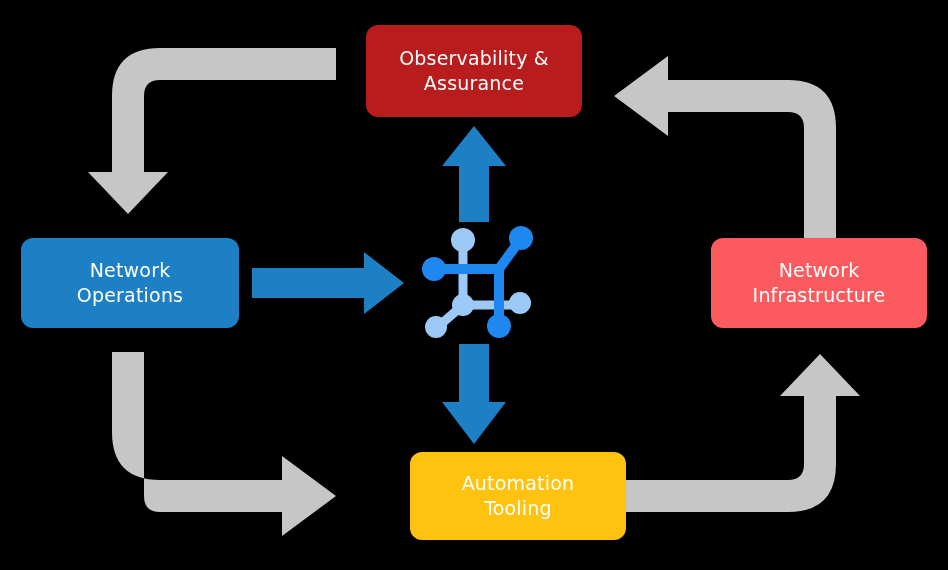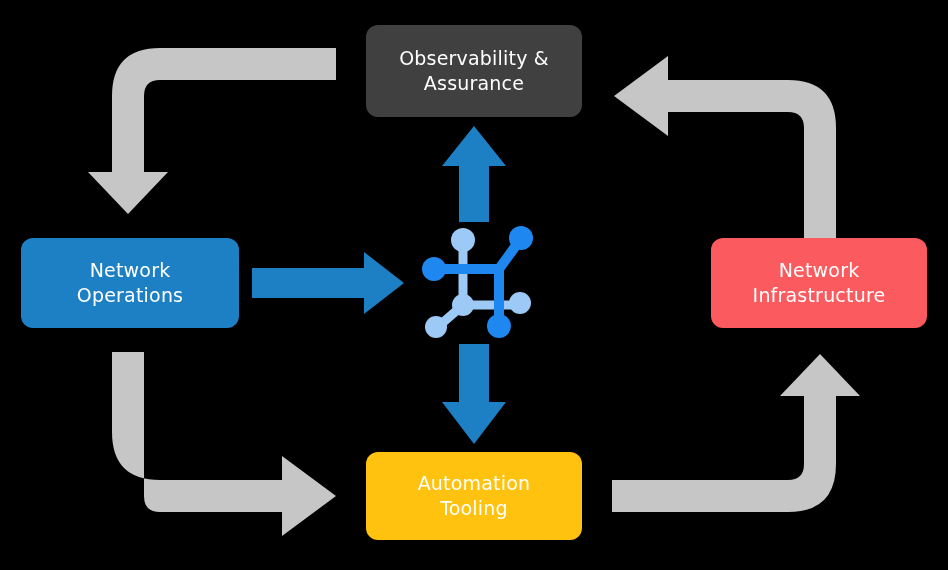--- a/index.html
+++ b/index.html
@@ -82,25 +82,25 @@
       <circle cx="463" cy="305" r="11" fill="#9cc9f5"></circle>
       <circle cx="520" cy="303" r="11" fill="#9cc9f5"></circle>
       <circle cx="436" cy="327" r="11" fill="#9cc9f5"></circle>
 
       <circle cx="434" cy="269" r="12" fill="#1e88f0"></circle>
       <circle cx="521" cy="238" r="12" fill="#1e88f0"></circle>
       <circle cx="499" cy="326" r="12" fill="#1e88f0"></circle>
     </g>
   </svg>
 
-  <div class="node-box" id="box-observability" style="background: #404040;">Observability &amp;
+  <div class="node-box" id="box-observability" style="background: #b91c1c;">Observability &amp;
 Assurance</div>
 
   <div class="node-box" id="box-operations" style="background: rgb(30, 128, 196);">Network
 Operations</div>
 
   <div class="node-box" id="box-infrastructure" style="background: rgb(251, 90, 94);">Network
 Infrastructure</div>
 
-  <div class="node-box" id="box-automation" style="background: rgb(255, 194, 14);">Automation
+  <div class="node-box" id="box-automation" style="background: rgb(255, 194, 14); margin-left: 44px;">Automation
 Tooling</div>
 
 </div>
 
 </body></html>

